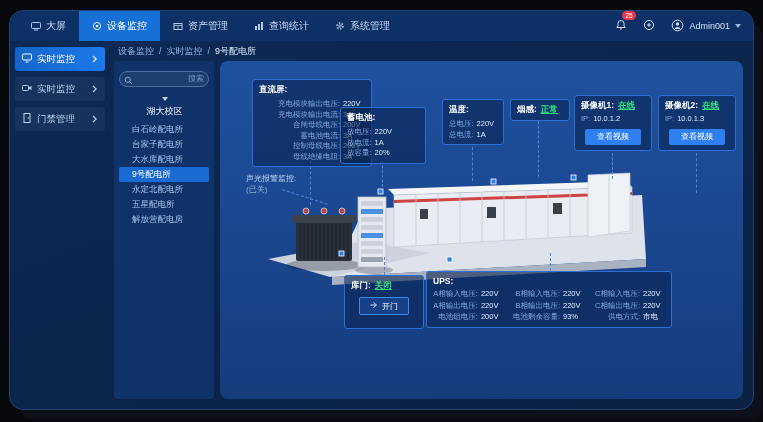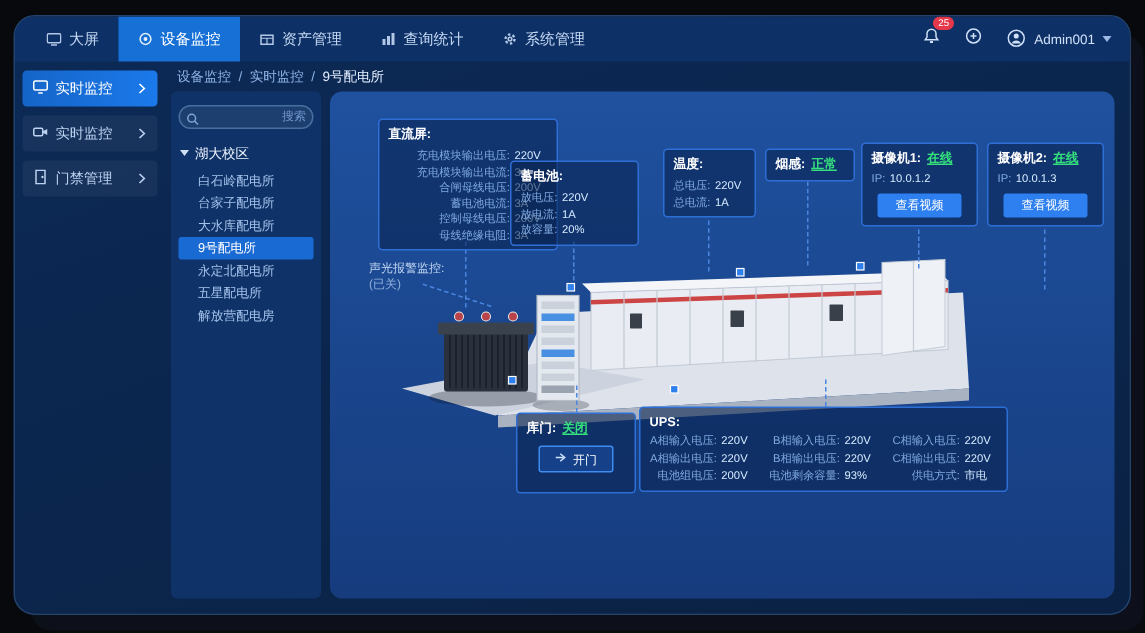--- a/index.html
+++ b/index.html
@@ -35,21 +35,21 @@
   .bc-part { cursor:pointer; }
   .bc-last { color:#e3eeff; }
   .row2 { flex:1; display:flex; min-height:0; padding:0 10px 10px 4px; gap:6px; }
 
   
   .subsidebar { width:100px; flex:0 0 100px; background:#0f3368; border-radius:4px; padding:6px 5px; display:flex; flex-direction:column; }
   .search-box { position:relative; margin-bottom:8px; }
   .search-box input { width:100%; height:16px; background:rgba(255,255,255,.06); border:1px solid #47709f; border-radius:8px; color:#d4e6ff; font-size:8px; padding:0 4px 0 16px; outline:none; font-family:inherit;text-align:right; }
   .search-box input::placeholder { color:#6f93c9; }
   .search-ic { position:absolute; left:5px; top:4px; }
-  .tree-root { font-size:9px; color:#eef4ff; display:flex; align-items:center; gap:4px; margin:2px 0 4px 1px; cursor:pointer; }
+  .tree-root { font-size:9px; color:#eef4ff; display:flex; align-items:center; gap:4px; margin:2px 0 4px 1px; cursor:pointer;flex-direction:column; }
   .tree-caret { width:0; height:0; border-left:3.5px solid transparent; border-right:3.5px solid transparent; border-top:4.5px solid #cfe0f5; }
   .tree-item { font-size:8.5px; color:#a6c3ec; padding:2.5px 2px 2.5px 13px; border-radius:2px; cursor:pointer; line-height:10px; }
   .tree-item.active { background:#1a6ad4; color:#fff; }
 
   
   .main-panel { flex:1; position:relative; background:linear-gradient(180deg,#1f519f,#163c7e); border-radius:8px; overflow:hidden; }
 
   .info-panel { position:absolute; background:rgba(9,34,80,.58); border:1px solid #2e6fd6; border-radius:3px; padding:4px 6px; z-index:3; }
   .p-title { font-size:8.5px; font-weight:bold; color:#fff; margin-bottom:3px; }
   .p-row { display:flex; align-items:baseline; font-size:7.5px; line-height:10.5px; gap:3px; }

